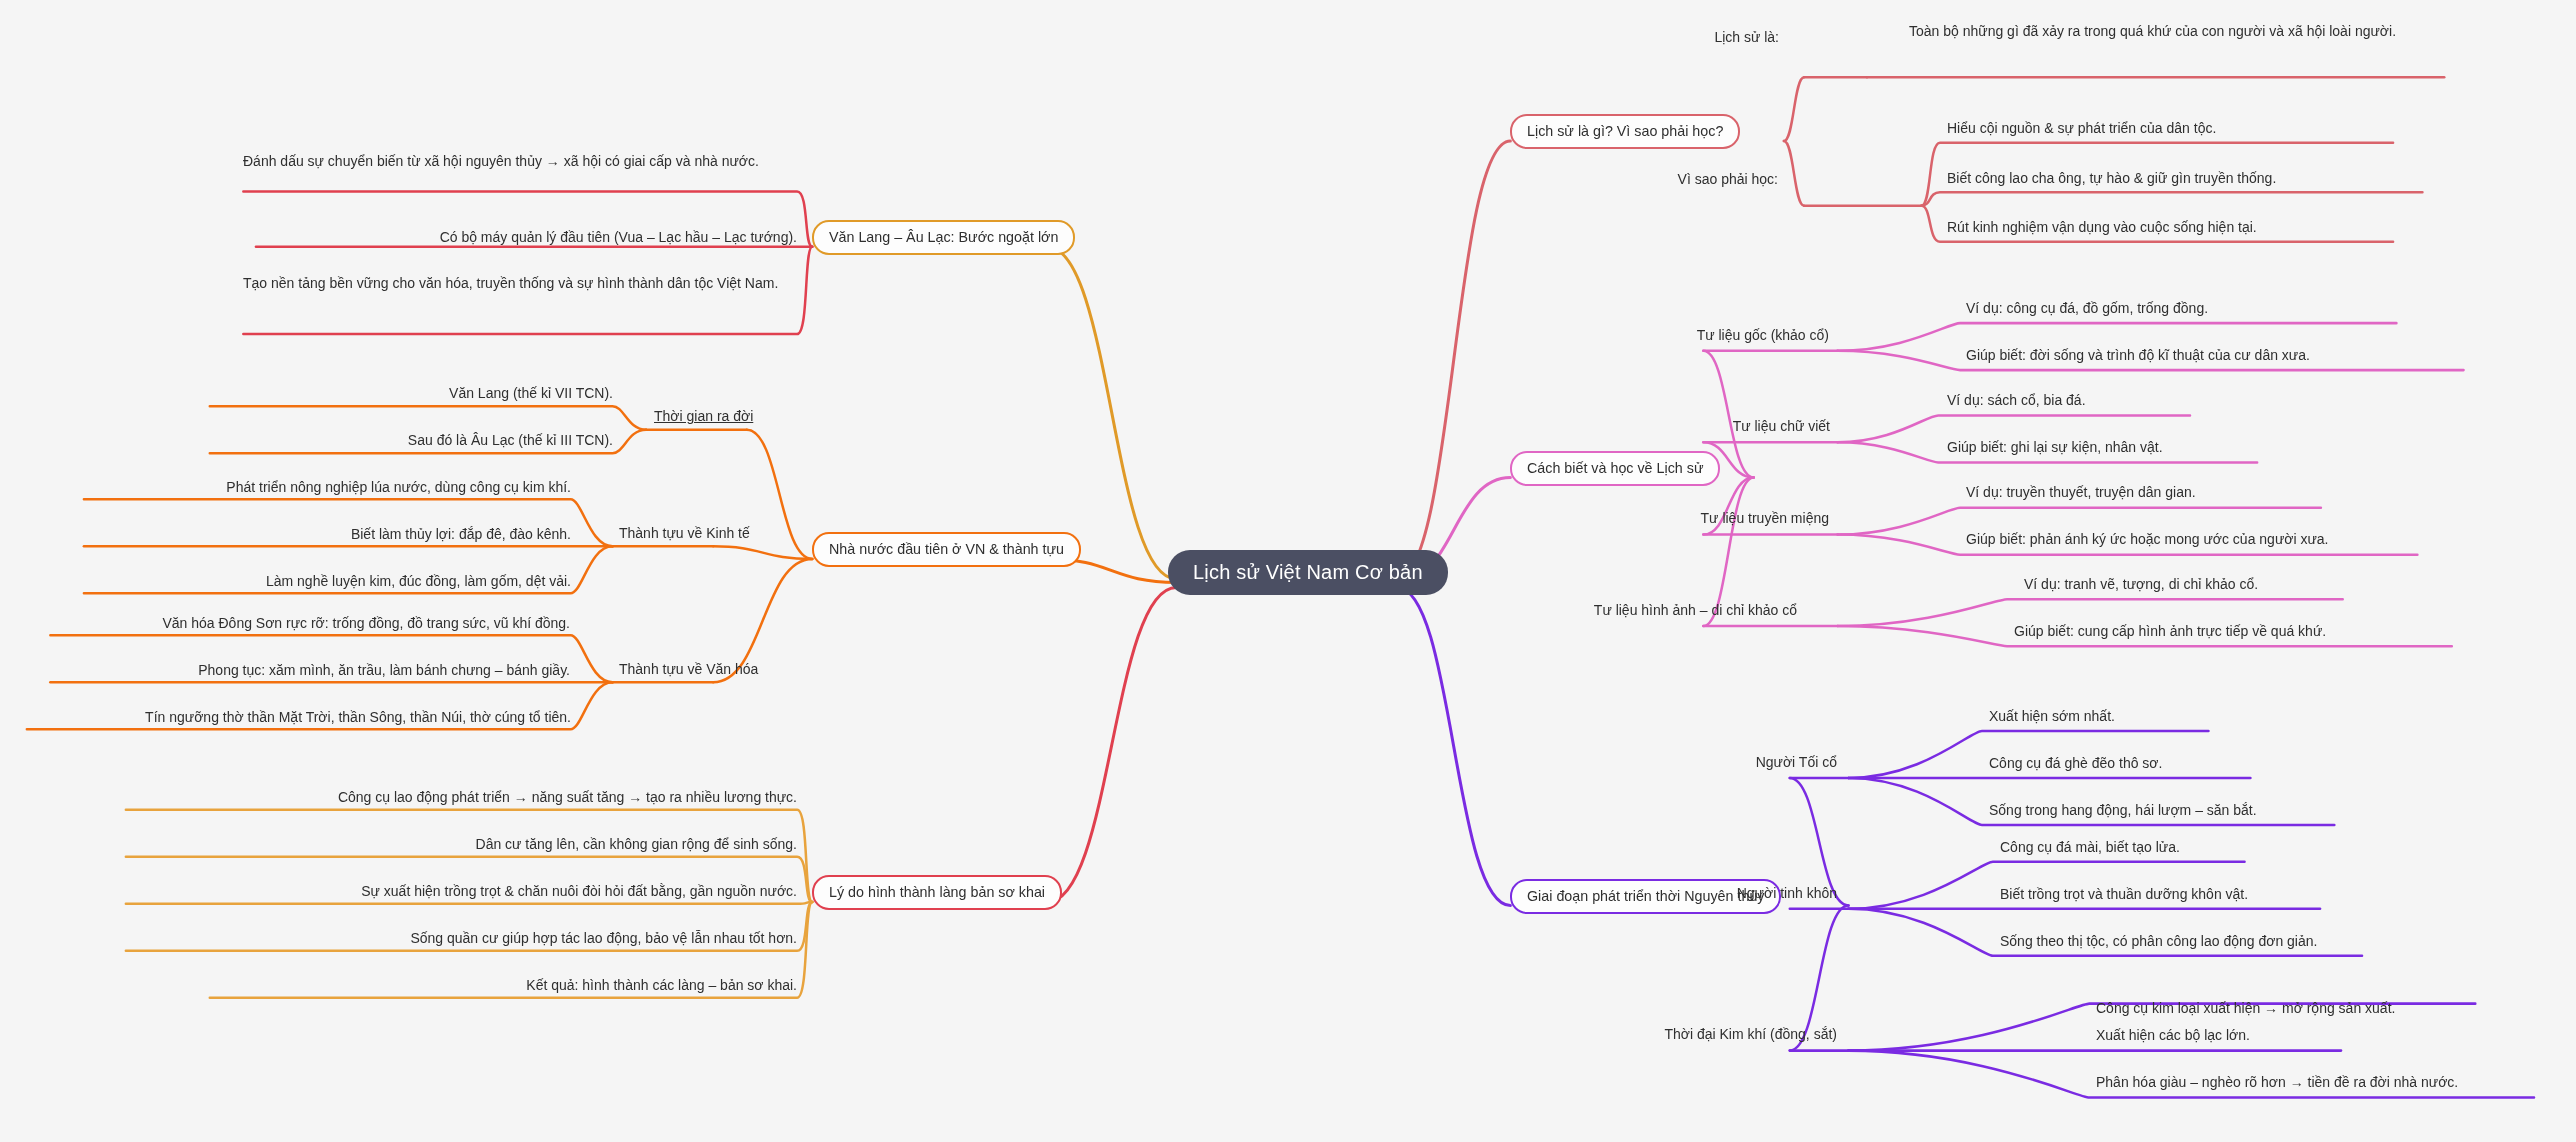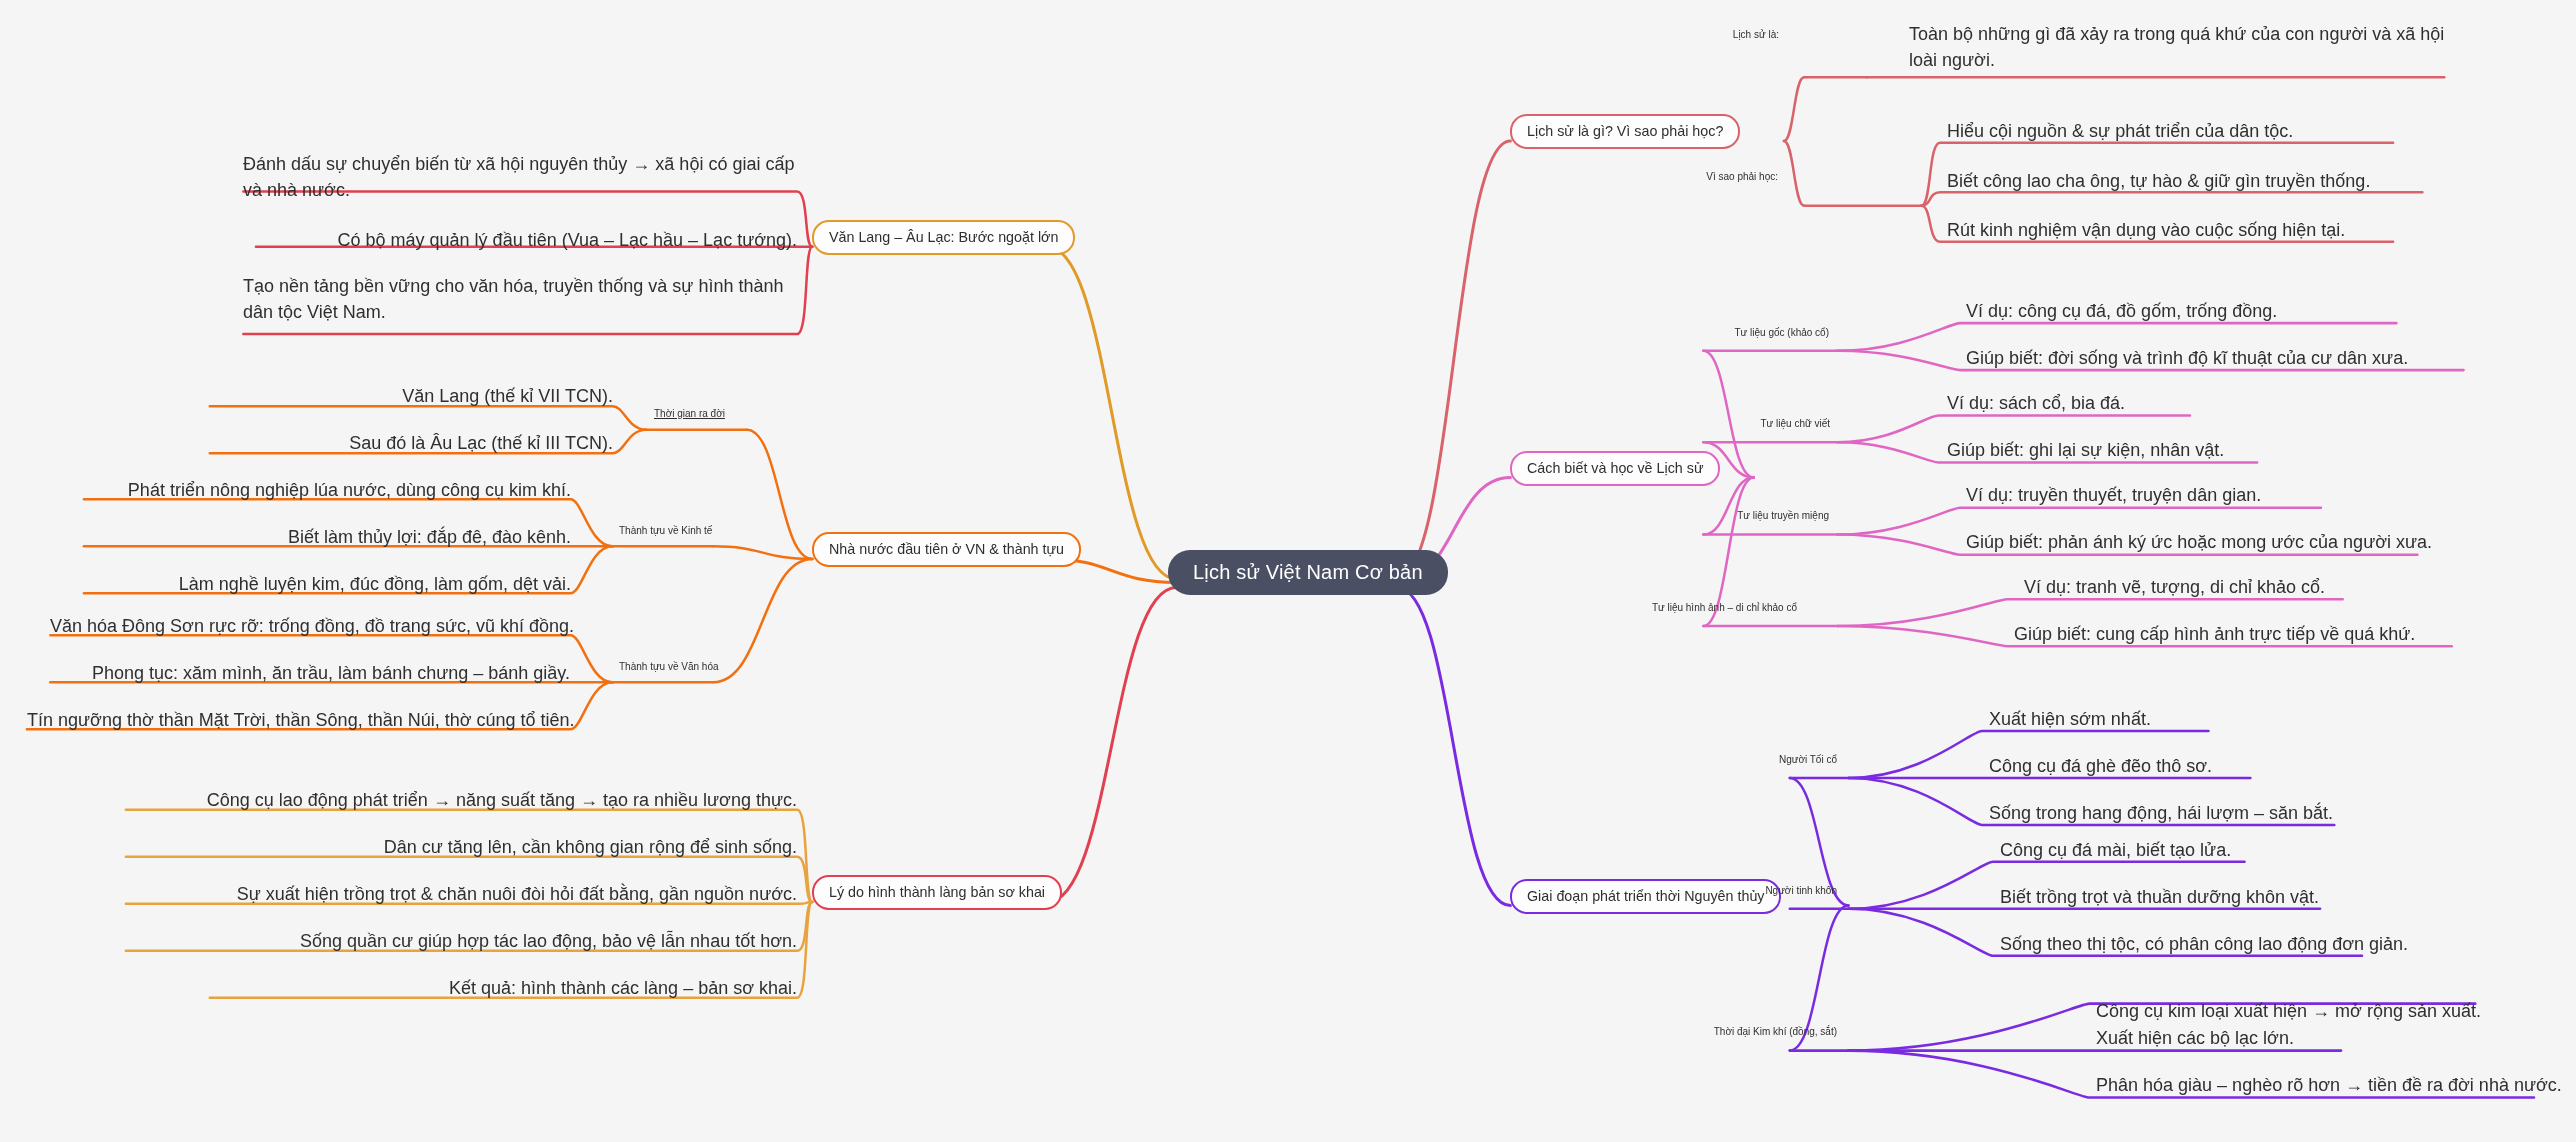--- a/index.html
+++ b/index.html
@@ -28,26 +28,26 @@
     border:2.1px solid #ccc;
     border-radius:17px;
     padding:6.7px 15px;
     font-size:14.3px;
     color:#2f2f2f;
     white-space:nowrap;
     line-height:1.25;
   }
   
   .lab{
-    font-size:10px;color:#2f2f2f;
+    font-size:14px;color:#2f2f2f;
     white-space:nowrap;line-height:1.3;
   }
   
   .leaf{
-    font-size:18px;color:#2f2f2f;
+    font-size:14px;color:#2f2f2f;
     line-height:1.45;
   }
   .leaf.wrap{white-space:normal;}
   .leaf.nowrap{white-space:nowrap;}
   .ra{text-align:right;}
 </style>
 </head>
 <body>
 
 <svg id="links" xmlns="http://www.w3.org/2000/svg" viewBox="0 0 3070 1362" width="2576" height="1143">

